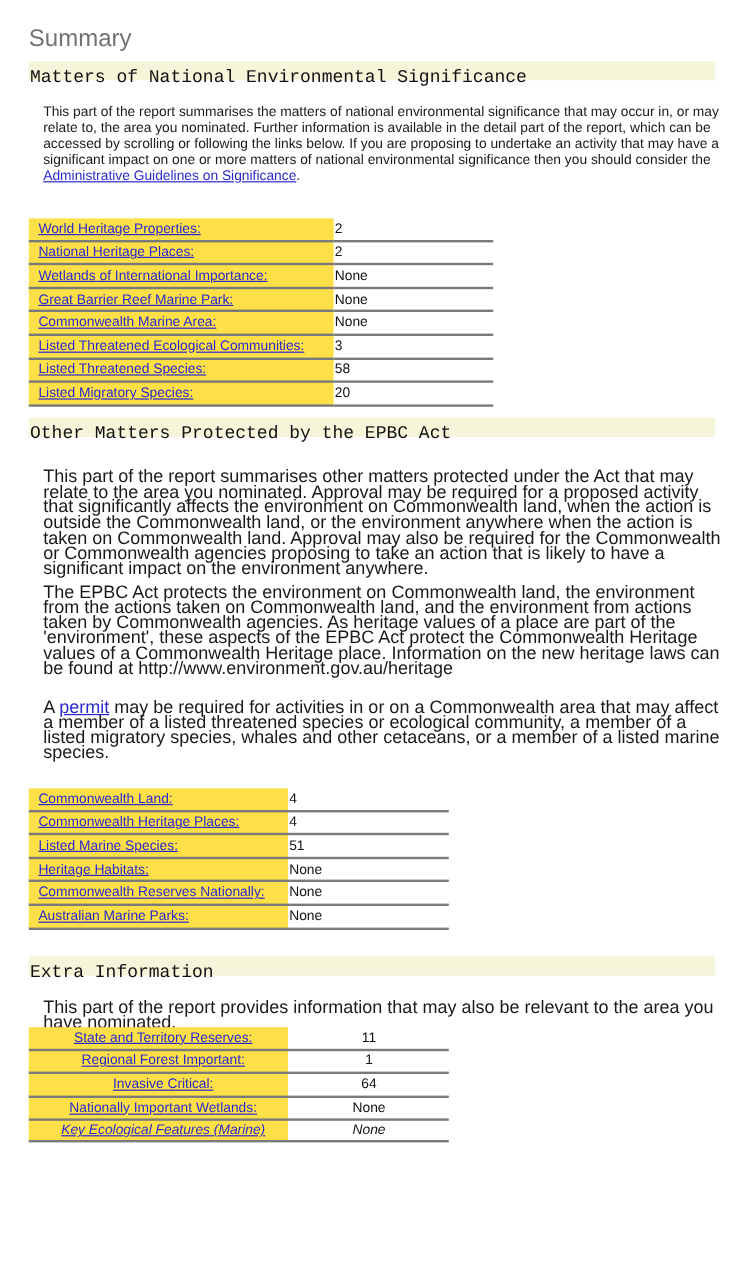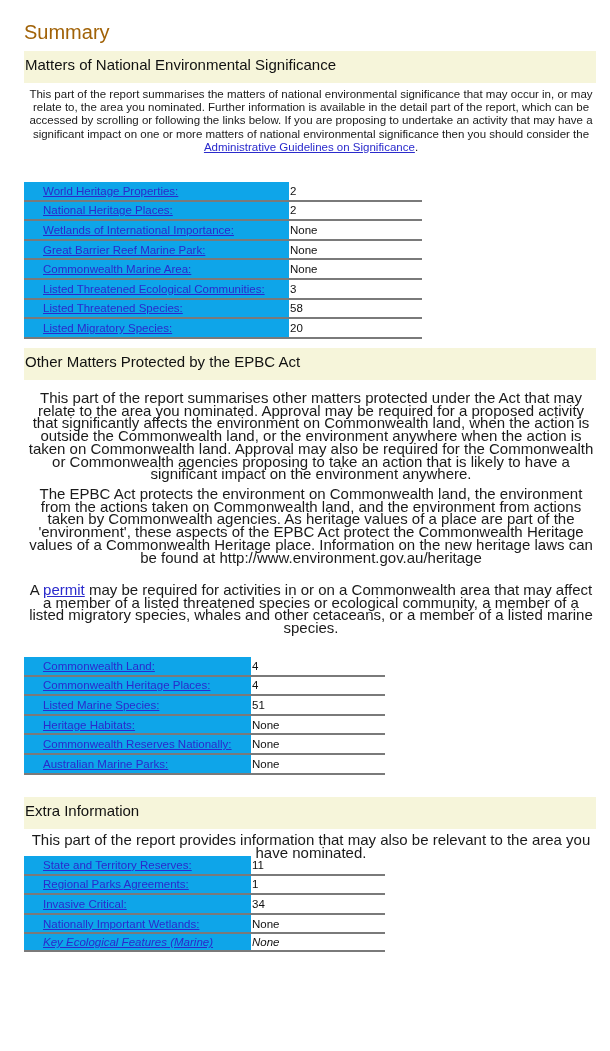--- a/index.html
+++ b/index.html
@@ -2,42 +2,43 @@
 <html><head>
 <meta charset="utf-8">
 <style>
   html, body { margin: 0; padding: 0; background: #ffffff; }
   body {
     width: 610px; height: 1051px; position: relative; overflow: hidden;
     font-family: "Liberation Sans", sans-serif; color: #111;
   }
   h1.title {
     position: absolute; left: 24px; top: 19px; margin: 0;
-    font-weight: normal; font-size: 20px; line-height: 26px; color: #a16207;
+    font-weight: normal; font-size: 20px; line-height: 26px; color: #737373;
   }
   .band {
-    position: absolute; left: 24px; width: 572px; height: 32px;
+    position: absolute; left: 24px; width: 572px; height: 16px;
     background: #f6f5da;
+    font-family: Liberation Mono, monospace;
   }
   .band h2 {
     margin: 0; font-weight: normal; font-size: 15px; line-height: 28px;
     padding-left: 1px; color: #111;
   }
   .para {
-    position: absolute; left: 24px; width: 574px; margin: 0;
-    font-size: 11.5px; line-height: 13.2px; color: #1a1a1a; text-align: center;
+    position: absolute; left: 36px; width: 574px; margin: 0;
+    font-size: 11.5px; line-height: 13.2px; color: #1a1a1a;
   }
   .para.small { font-size: 15px; line-height: 12.7px; }
   a.link { color: #2a2acc; text-decoration: underline; }
   table.sum {
     position: absolute; left: 24px; border-collapse: collapse;
     font-size: 11.5px;
   }
   table.sum td { padding: 0; vertical-align: middle; height: 17.6px; border-bottom: 2px solid #7a7a7a; }
-  table.sum td.k { background: #0ea5e9; padding-left: 19px; margin-top: 12px; }
+  table.sum td.k { background: #fde047; padding-left: 8px; margin-top: 12px; }
   table.sum td.v { padding-left: 1px; color: #111; }
   table.sum tr.short td { height: 16px; font-style: italic; }
   #t1 td.k { width: 246px; } #t1 td.v { width: 132px; }
   #t2 td.k, #t3 td.k { width: 208px; } #t2 td.v, #t3 td.v { width: 133px; }
 </style>
 </head>
 <body>
 
 <h1 class="title">Summary</h1>
 
@@ -117,33 +118,33 @@
         <td class="v">None</td>
       </tr>
     </tbody>
 </table>
 
 <div class="band" style="top:797px;">
   <h2>Extra Information</h2>
 </div>
 <p class="para small" style="top:834px;">This part of the report provides information that may also be relevant to the area you have nominated.</p>
 
-<table class="sum" id="t3" style="top:856px;">
+<table class="sum" id="t3" style="top:856px;text-align:center;">
   <tbody id="t3-body">
       <tr>
         <td class="k"><a class="link" href="#">State and Territory Reserves:</a></td>
         <td class="v">11</td>
       </tr>
       <tr>
-        <td class="k"><a class="link" href="#">Regional Parks Agreements:</a></td>
+        <td class="k"><a class="link" href="#">Regional Forest Important:</a></td>
         <td class="v">1</td>
       </tr>
       <tr>
         <td class="k"><a class="link" href="#">Invasive Critical:</a></td>
-        <td class="v">34</td>
+        <td class="v">64</td>
       </tr>
       <tr>
         <td class="k"><a class="link" href="#">Nationally Important Wetlands:</a></td>
         <td class="v">None</td>
       </tr>
       <tr class="short">
         <td class="k"><a class="link" href="#">Key Ecological Features (Marine)</a></td>
         <td class="v">None</td>
       </tr>
     </tbody>

